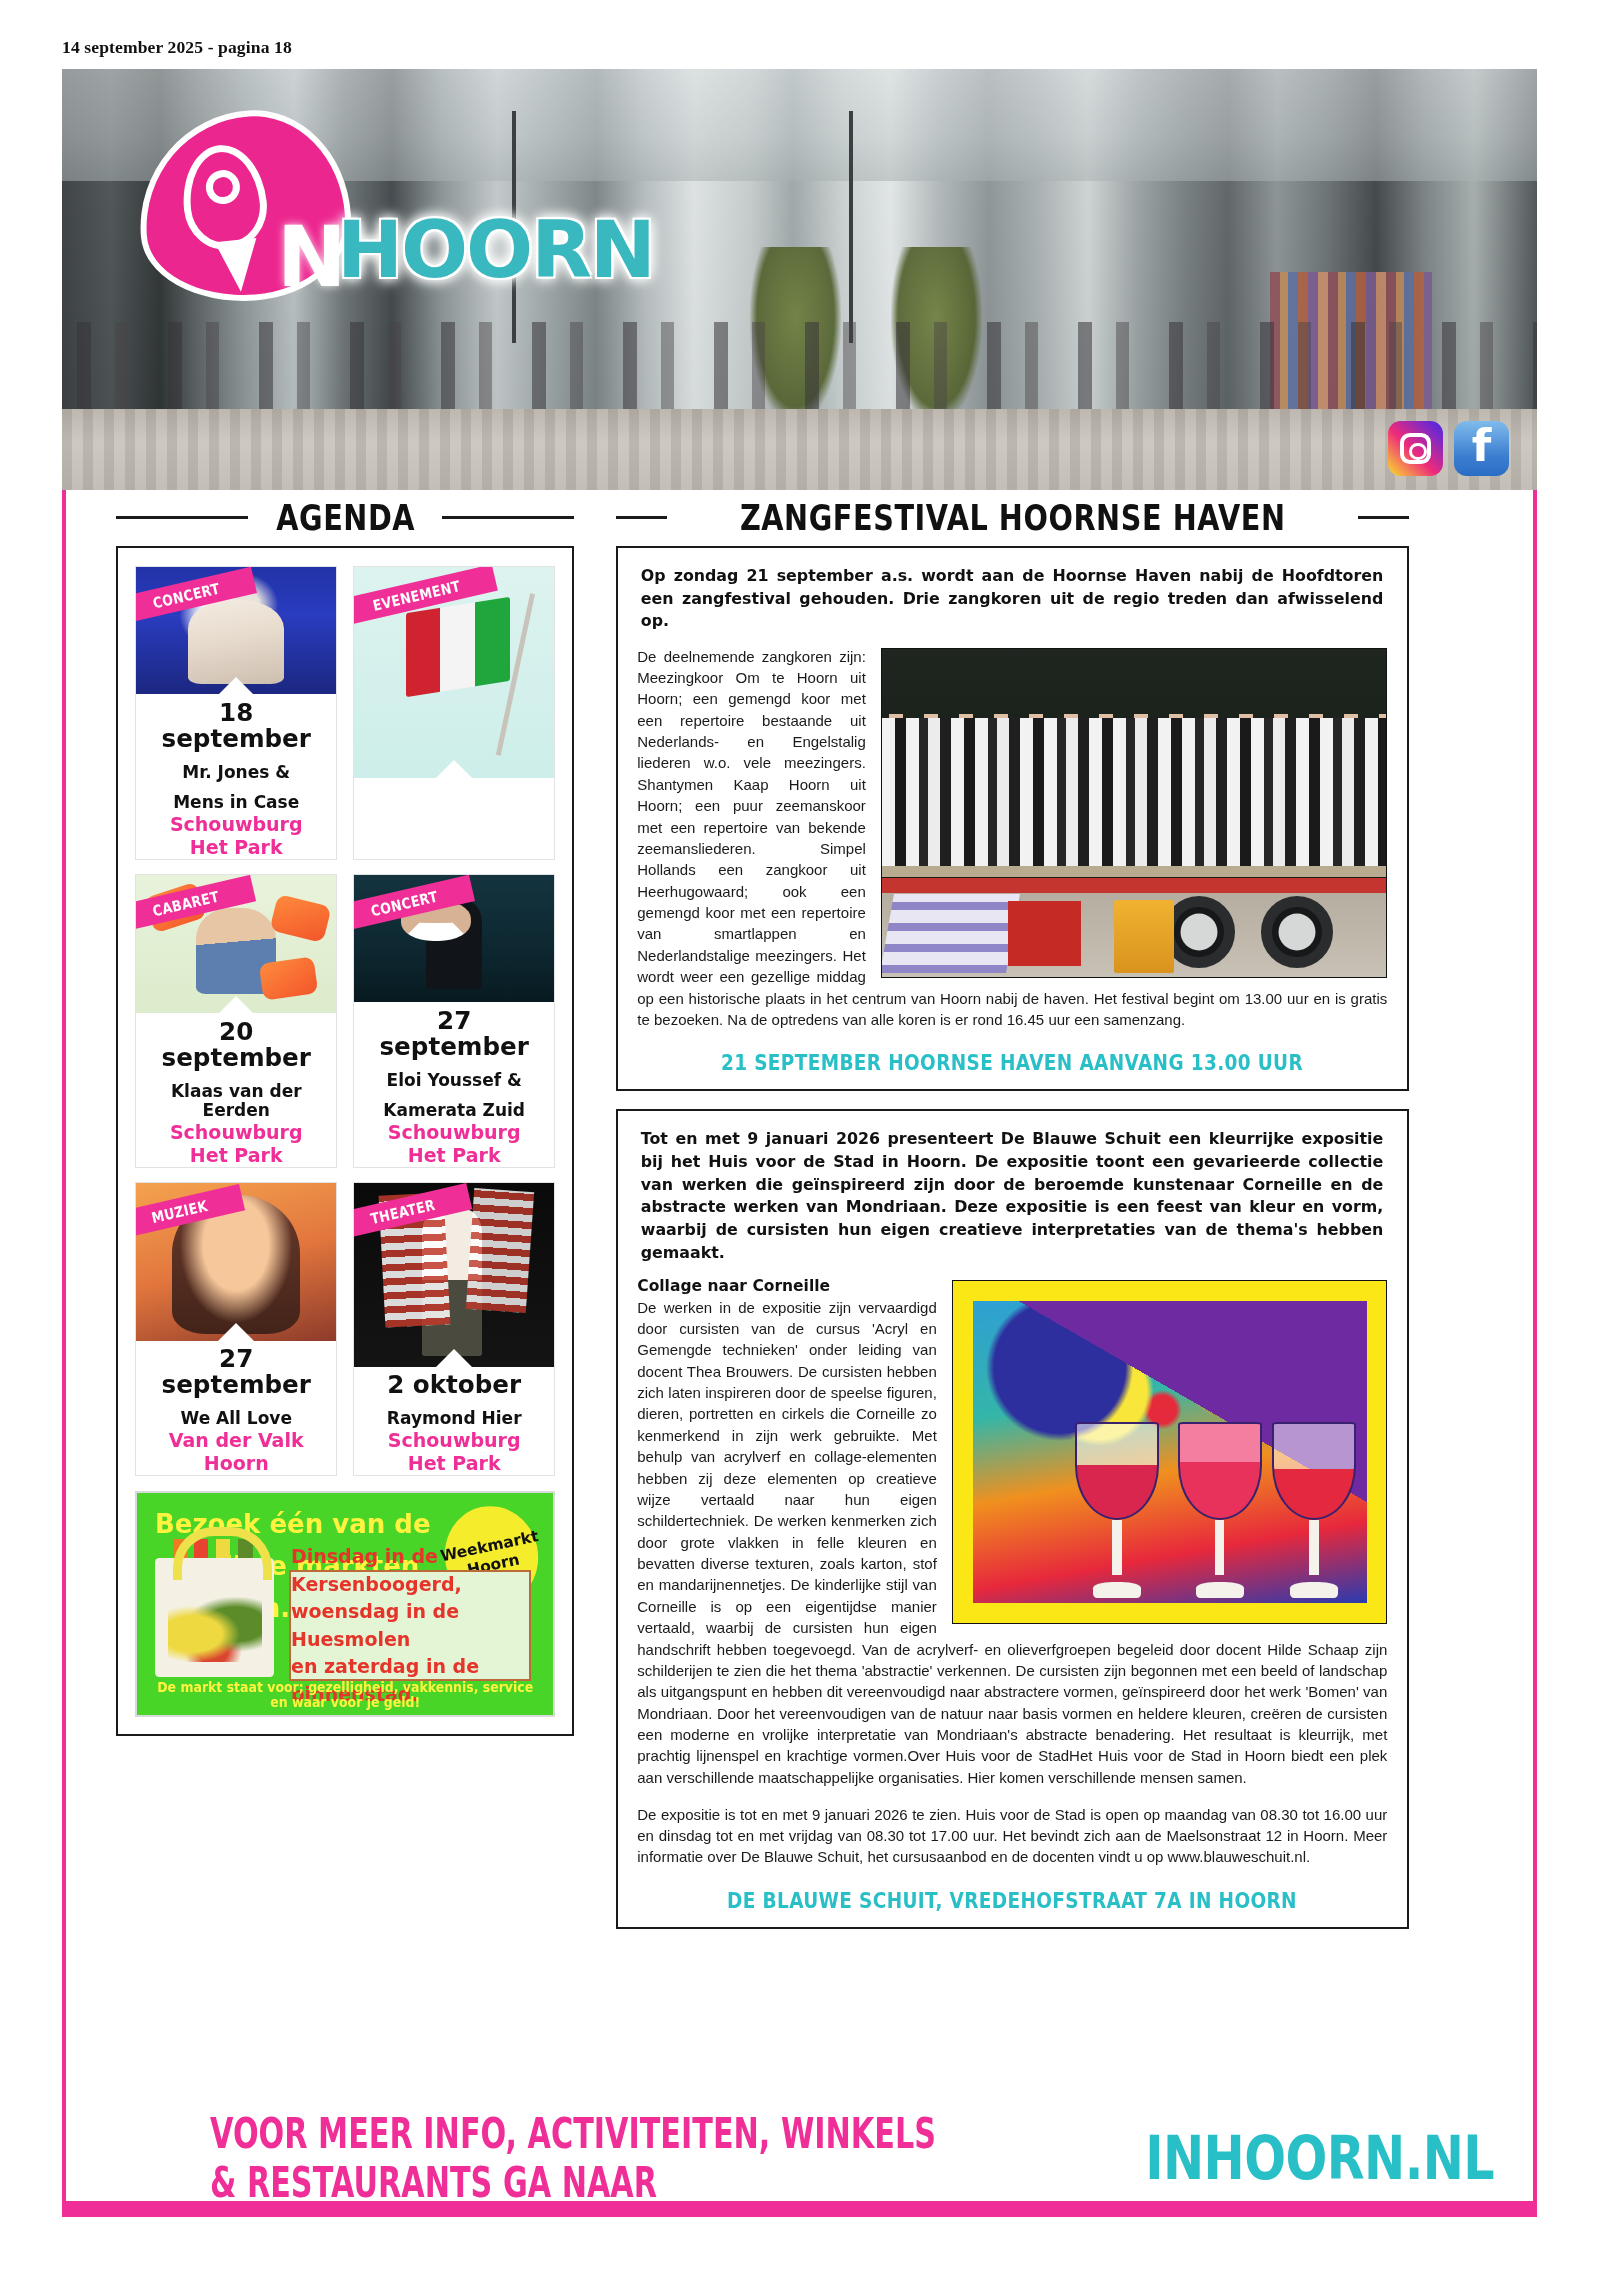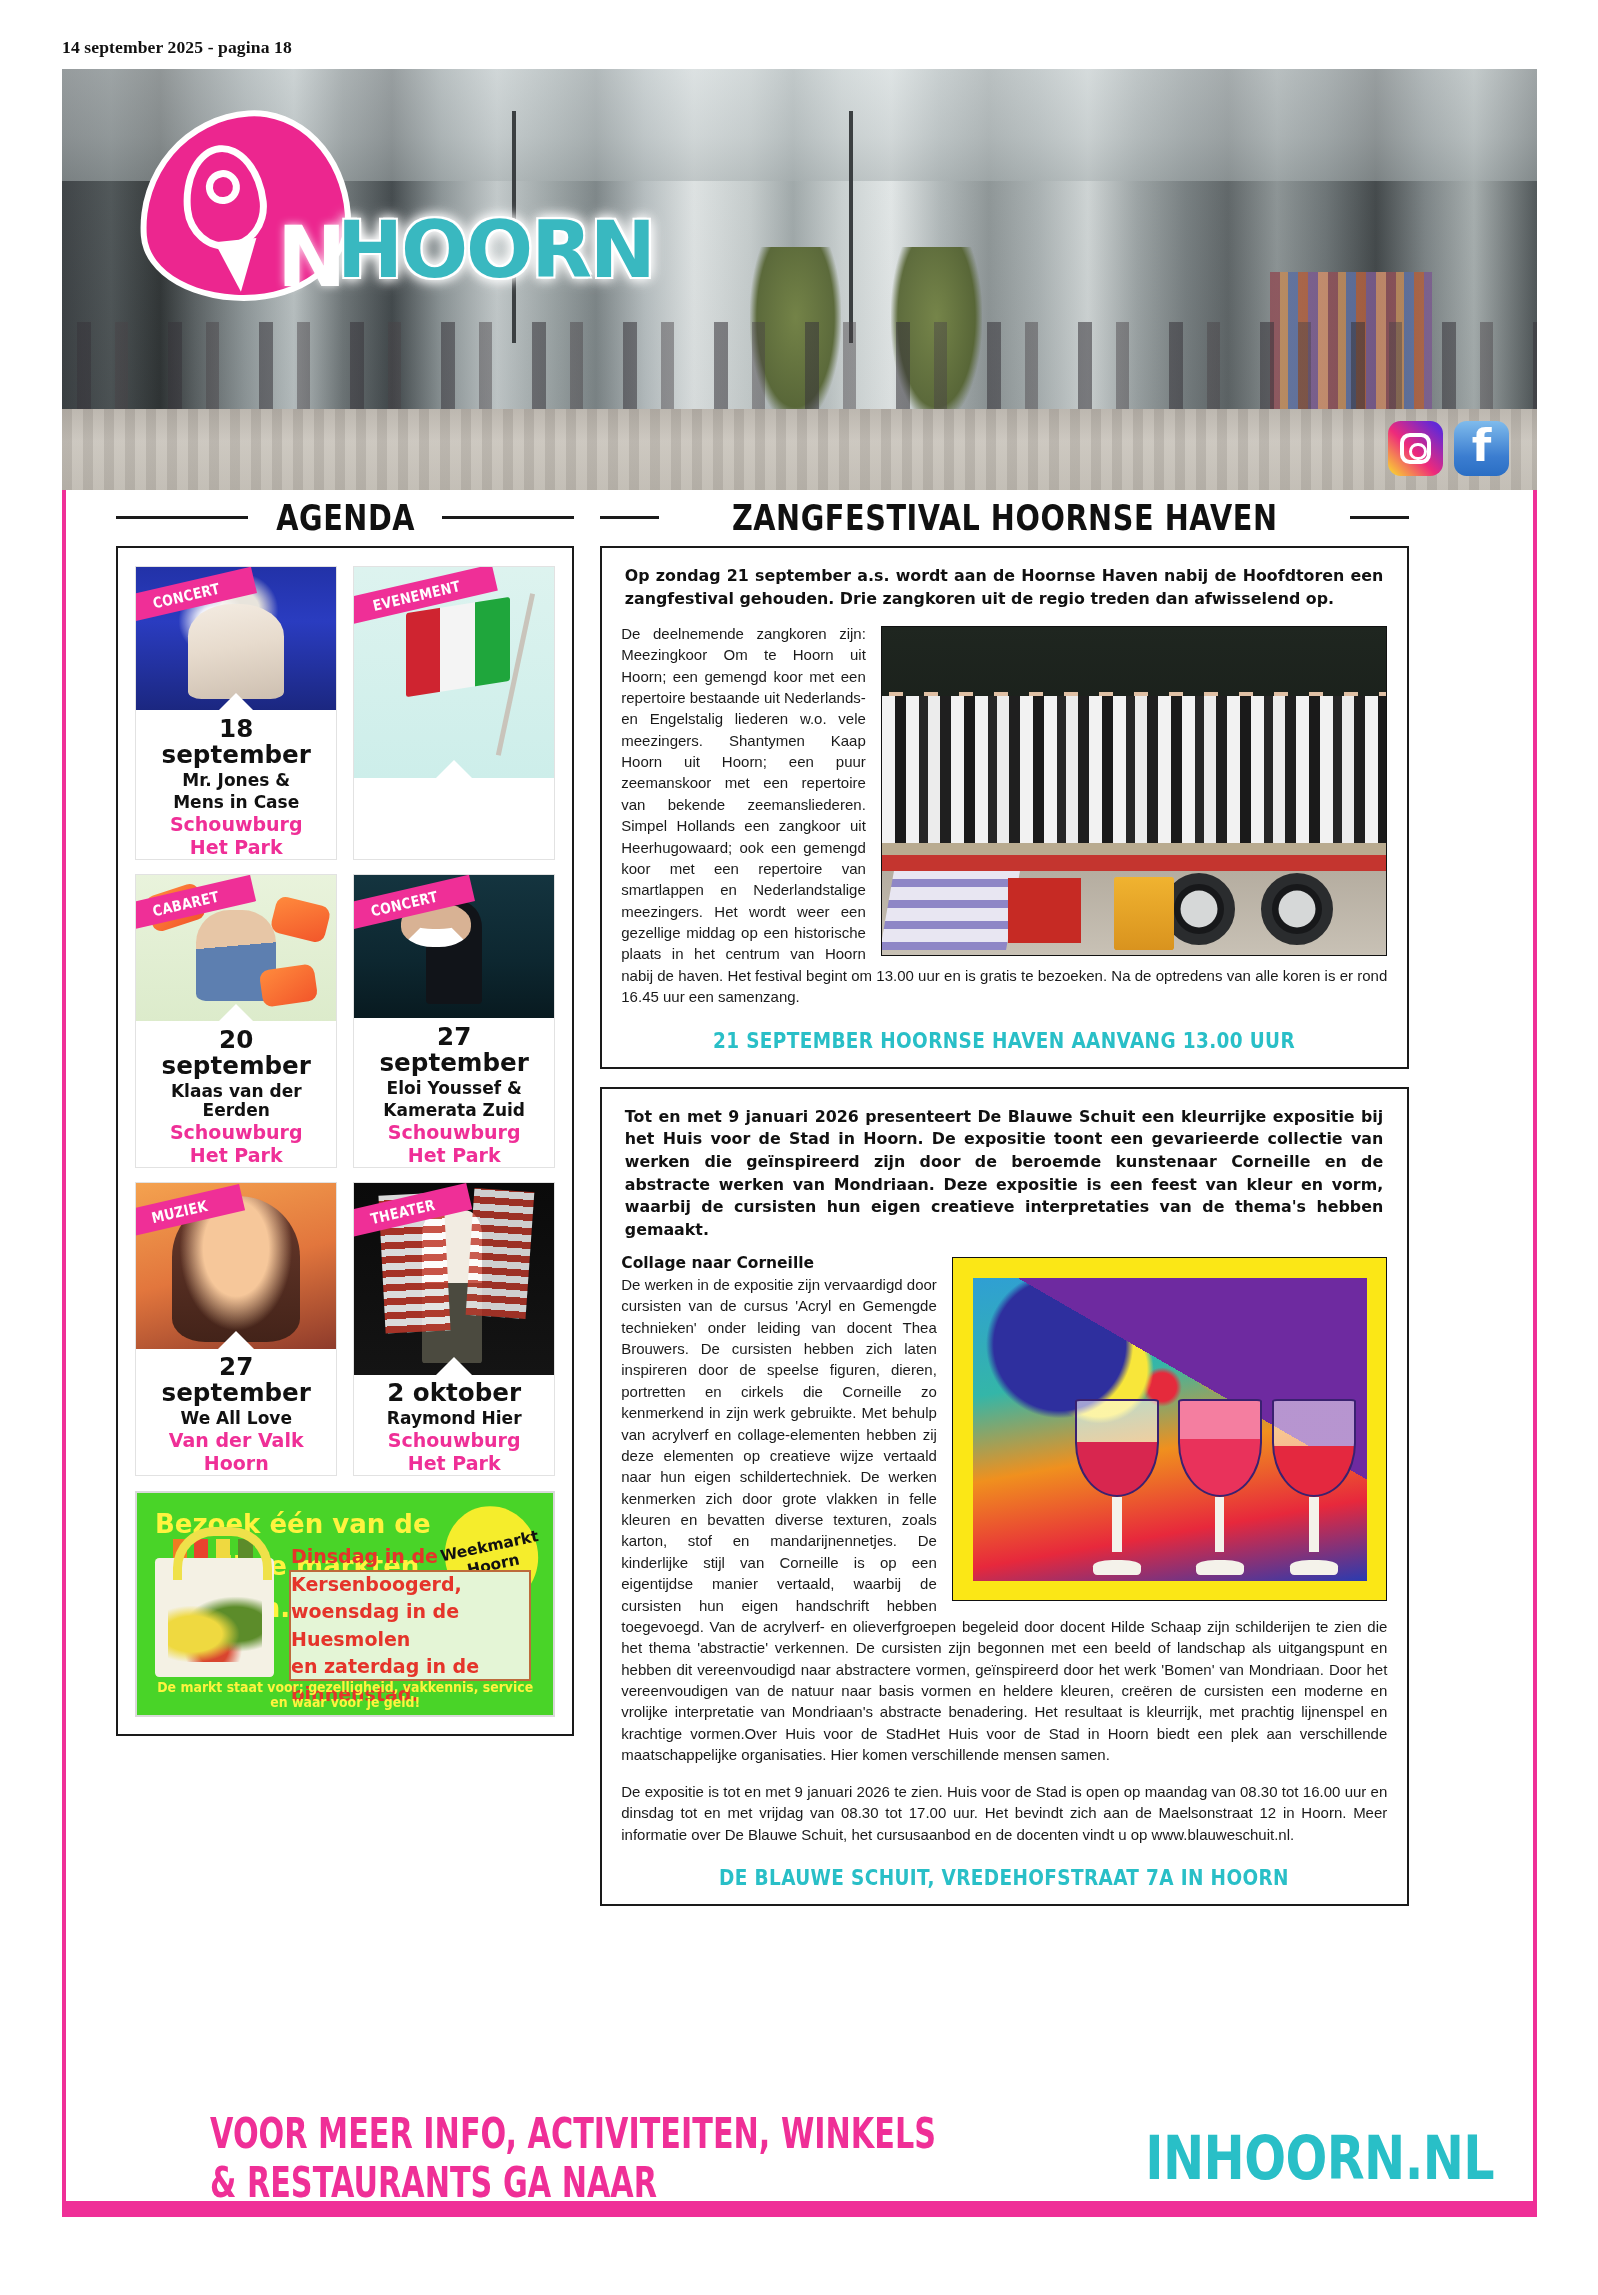--- a/index.html
+++ b/index.html
@@ -165,21 +165,21 @@
   .ico-fb {
     background: linear-gradient(180deg,#7fbbec 0%,#3b7dd0 65%,#2a6ec4 100%);
     font-size: 45px; font-weight: bold; line-height: 1;
     padding-bottom: 5.6px;
   }
 
   
   .content {
     position: absolute; left: 67px; top: 492px;
     width: 1391px; height: 1616px;
-    display: flex; gap: 0;
+    display: flex; gap: 16px;
   }
 
   
   .col-left { width: 520px; position: relative; padding: 0 12.6px 0 49px; }
 
   .sec-title-row {
     display: flex; align-items: center; gap: 12.6px;
     height: 51px; margin-bottom: 2.8px;
   }
   .sec-line { flex: 1; height: 2.8px; background: #1a1a1a; }
@@ -223,21 +223,21 @@
     flex: 1; text-align: center; padding: 5.6px 4.2px 0;
     display: flex; flex-direction: column; justify-content: flex-start;
   }
   .ev-date {
     font-family: "DejaVu Sans", sans-serif;
     font-size: 24.6px; font-weight: bold; color: #111; line-height: 1.06;
   }
   .ev-name {
     font-family: "DejaVu Sans", sans-serif;
     font-size: 17px; font-weight: bold; color: #111; line-height: 1.14;
-    margin-top: 3px;
+    margin-top: 11px;
   }
   .ev-venue {
     font-family: "DejaVu Sans", sans-serif;
     font-size: 19px; font-weight: bold; color: #ef2f97; line-height: 1.14;
     margin-top: 1.4px;
   }
 
   
   .ph-1 { background:
       radial-gradient(circle at 38% 38%, rgba(255,255,255,.92) 0 9%, rgba(255,255,255,0) 22%),

